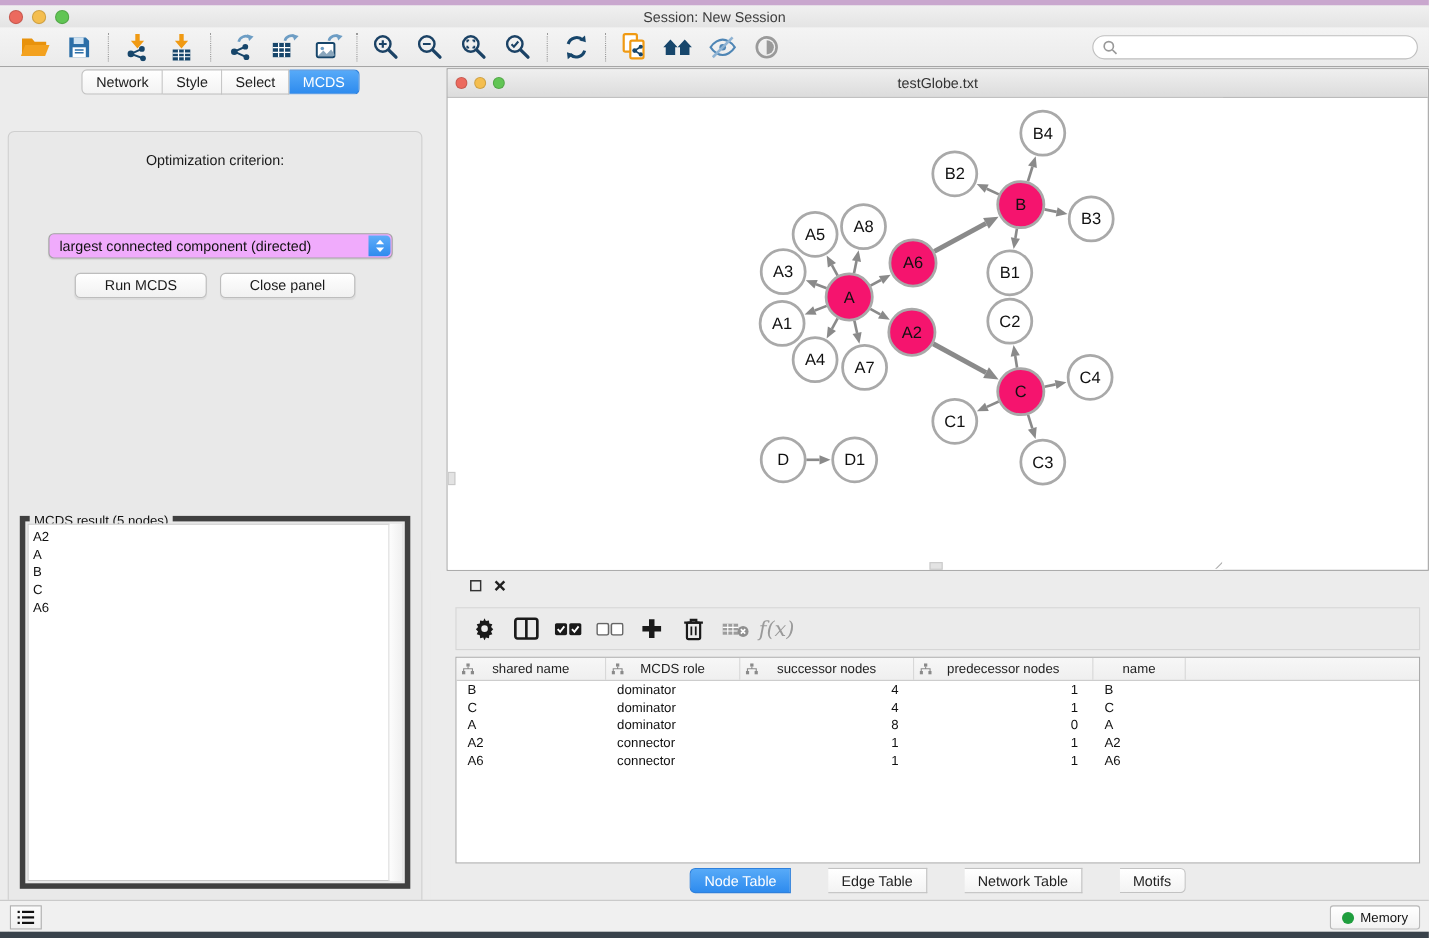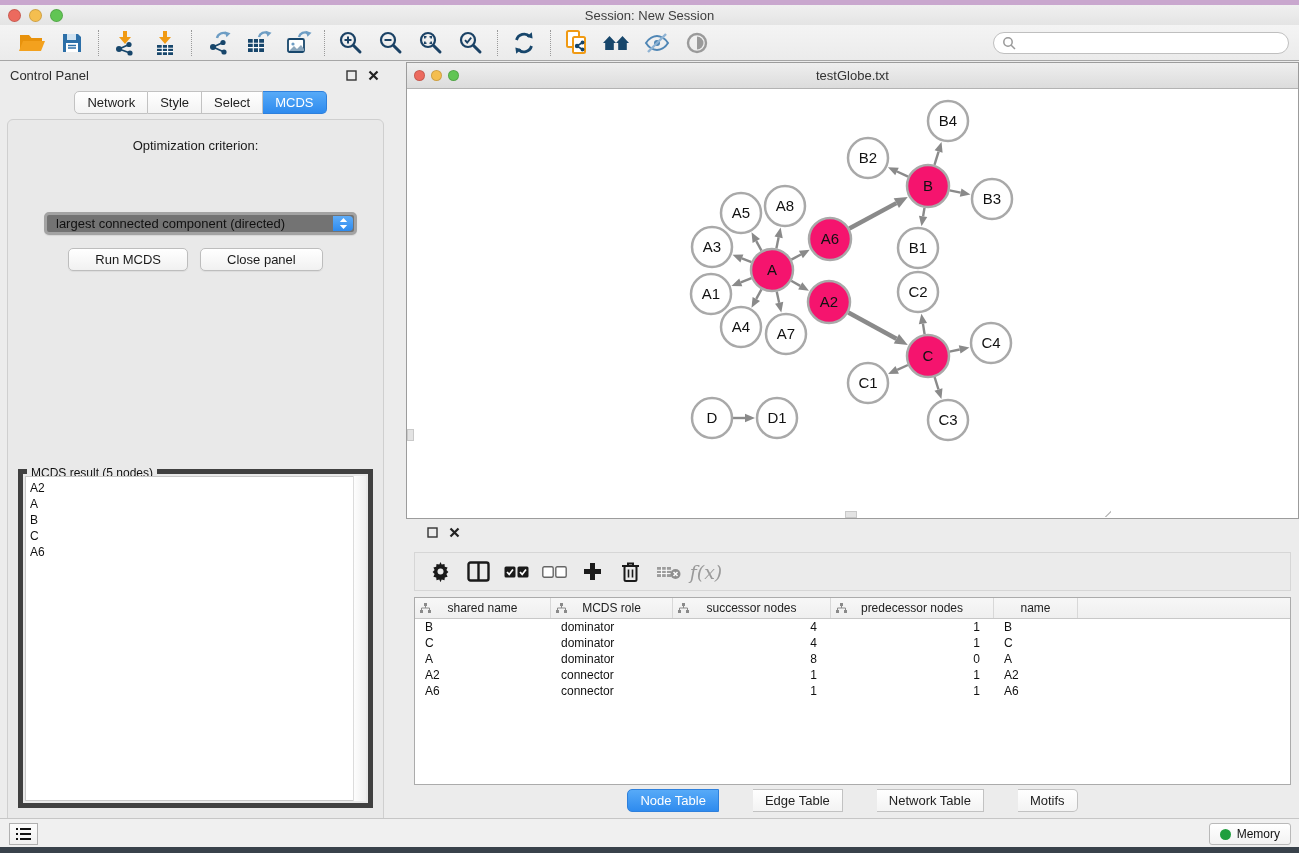--- a/index.html
+++ b/index.html
@@ -38,22 +38,22 @@
   .cp-tabs { display:flex; justify-content:center; margin-top:2px;margin-left:10px; }
   .seg { font-size:13px; color:#222; background:linear-gradient(#FFFFFF,#F3F3F3); border:1px solid #C2C2C2;
     padding:3px 12px; border-left-width:0; }
   .seg:first-child { border-left-width:1px; border-radius:5px 0 0 5px; }
   .seg:last-child { border-radius:0 5px 5px 0; }
   .seg.sel { background:linear-gradient(#57AAF8,#2E8BEE); color:#fff; border-color:#2E80DC; }
 
   .cp-content { position:absolute; left:7px; top:58px; width:377px; height:827px;
     background:#E9E9E9; border:1px solid #CFCFCF; border-radius:6px; }
   .opt-label { text-align:center; font-size:13px; color:#1A1A1A; margin-top:18px; }
-  .select { position:absolute; left:36px; top:92px; width:313px; height:23px; background:#737373;
-    border:3px solid #a3a3a3; border-radius:5px; display:flex; align-items:center;
+  .select { position:absolute; left:36px; top:92px; width:313px; height:23px; background:#f0abfc;
+    border:1px solid #a3a3a3; border-radius:5px; display:flex; align-items:center;
     font-size:13px; color:#111; padding-left:9px; box-shadow:0 1px 1px rgba(0,0,0,.08); }
   .select .stepper { position:absolute; right:1px; top:1px; bottom:1px; width:20px;
     background:linear-gradient(#5FADF9,#2E8BEE); border-radius:0 4px 4px 0;
     display:flex; flex-direction:column; align-items:center; justify-content:center; gap:1px; }
   .cp-buttons { position:absolute; left:0; top:128px; width:100%; display:flex; justify-content:center; gap:12px; }
   .mac-btn { font-size:13px; color:#1A1A1A; background:linear-gradient(#FFFFFF,#F1F1F1);
     border:1px solid #BDBDBD; border-radius:5px; padding:3px 26px; box-shadow:0 1px 1px rgba(0,0,0,.06); }
 
   .groupbox { position:absolute; left:10px; top:349px; width:355px; height:339px; border:5px solid #404040; }
   .groupbox .gb-title { position:absolute; left:4px; top:-8px; background:#E9E9E9; padding:0 4px;
@@ -269,33 +269,20 @@
     <div class="searchbox">
       <svg width="14" height="14" viewBox="0 0 14 14">
           <circle cx="6" cy="6" r="4.2" fill="none" stroke="#999" stroke-width="1.5"></circle>
           <path d="M9.2 9.2L13 13" stroke="#999" stroke-width="1.5"></path>
         </svg>
       <input type="text" placeholder="" style="">
     </div>
   </div>
 
   <div class="control-panel">
-    <div class="panel-header">
-      <span class="ph-title">Control Panel</span>
-      <span class="ph-btn">
-          <svg width="11" height="11" viewBox="0 0 11 11">
-            <rect x="1" y="1" width="9" height="9" fill="none" stroke="#333" stroke-width="1.4"></rect>
-          </svg>
-        </span>
-      <span class="ph-btn">
-          <svg width="11" height="11" viewBox="0 0 11 11">
-            <path d="M1.5 1.5l8 8M9.5 1.5l-8 8" stroke="#222" stroke-width="2.2"></path>
-          </svg>
-        </span>
-    </div>
     <div class="cp-tabs">
         <span class="seg">Network</span>
         <span class="seg">Style</span>
         <span class="seg">Select</span>
         <span class="seg sel">MCDS</span>
       </div>
     <div class="cp-content">
       <div class="opt-label">Optimization criterion:</div>
       <div class="select">
         <span>largest connected component (directed)</span>

